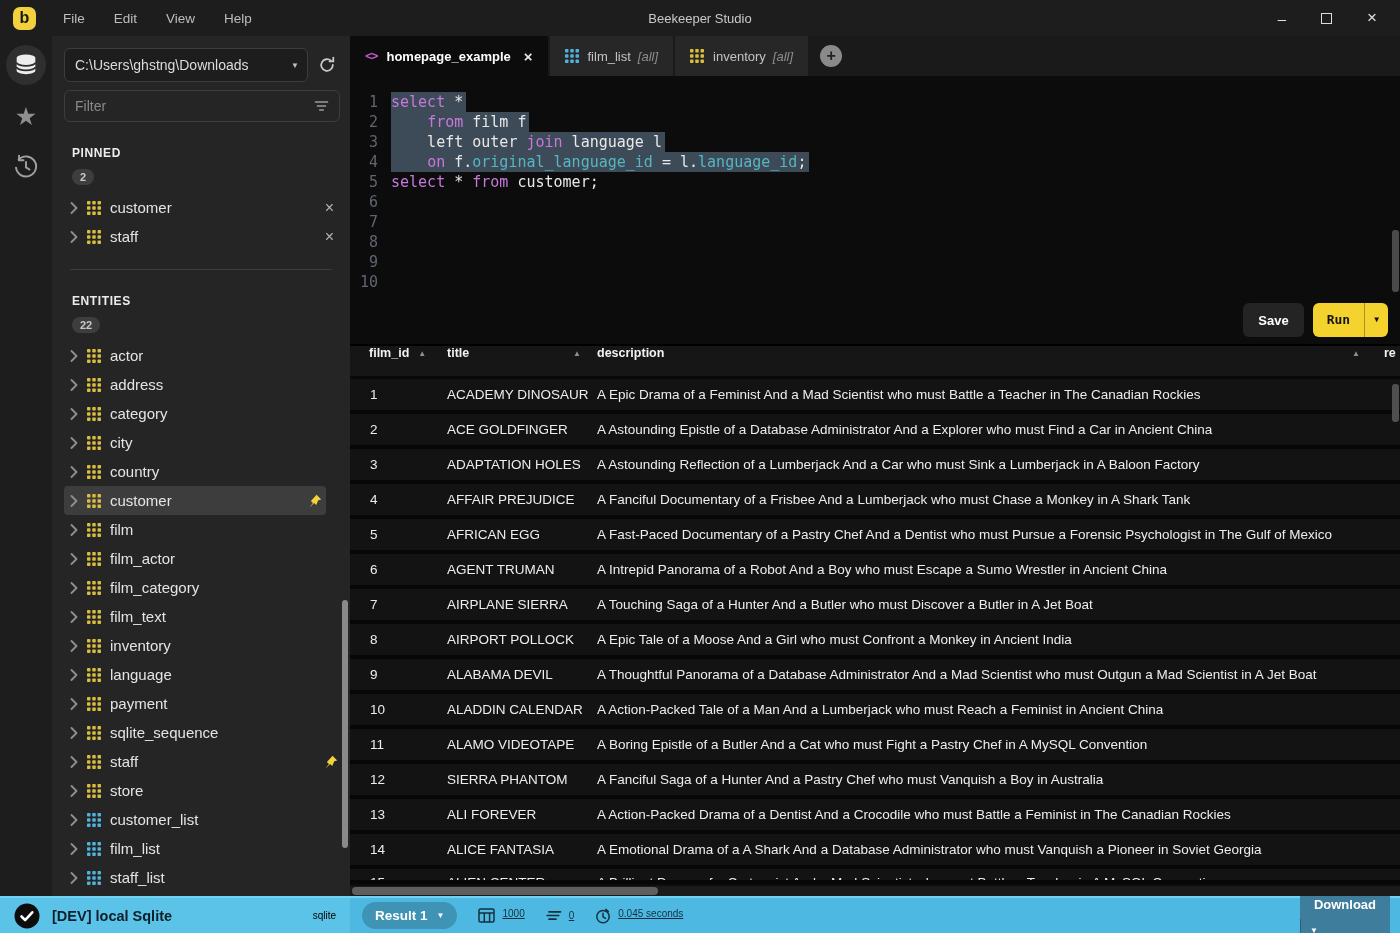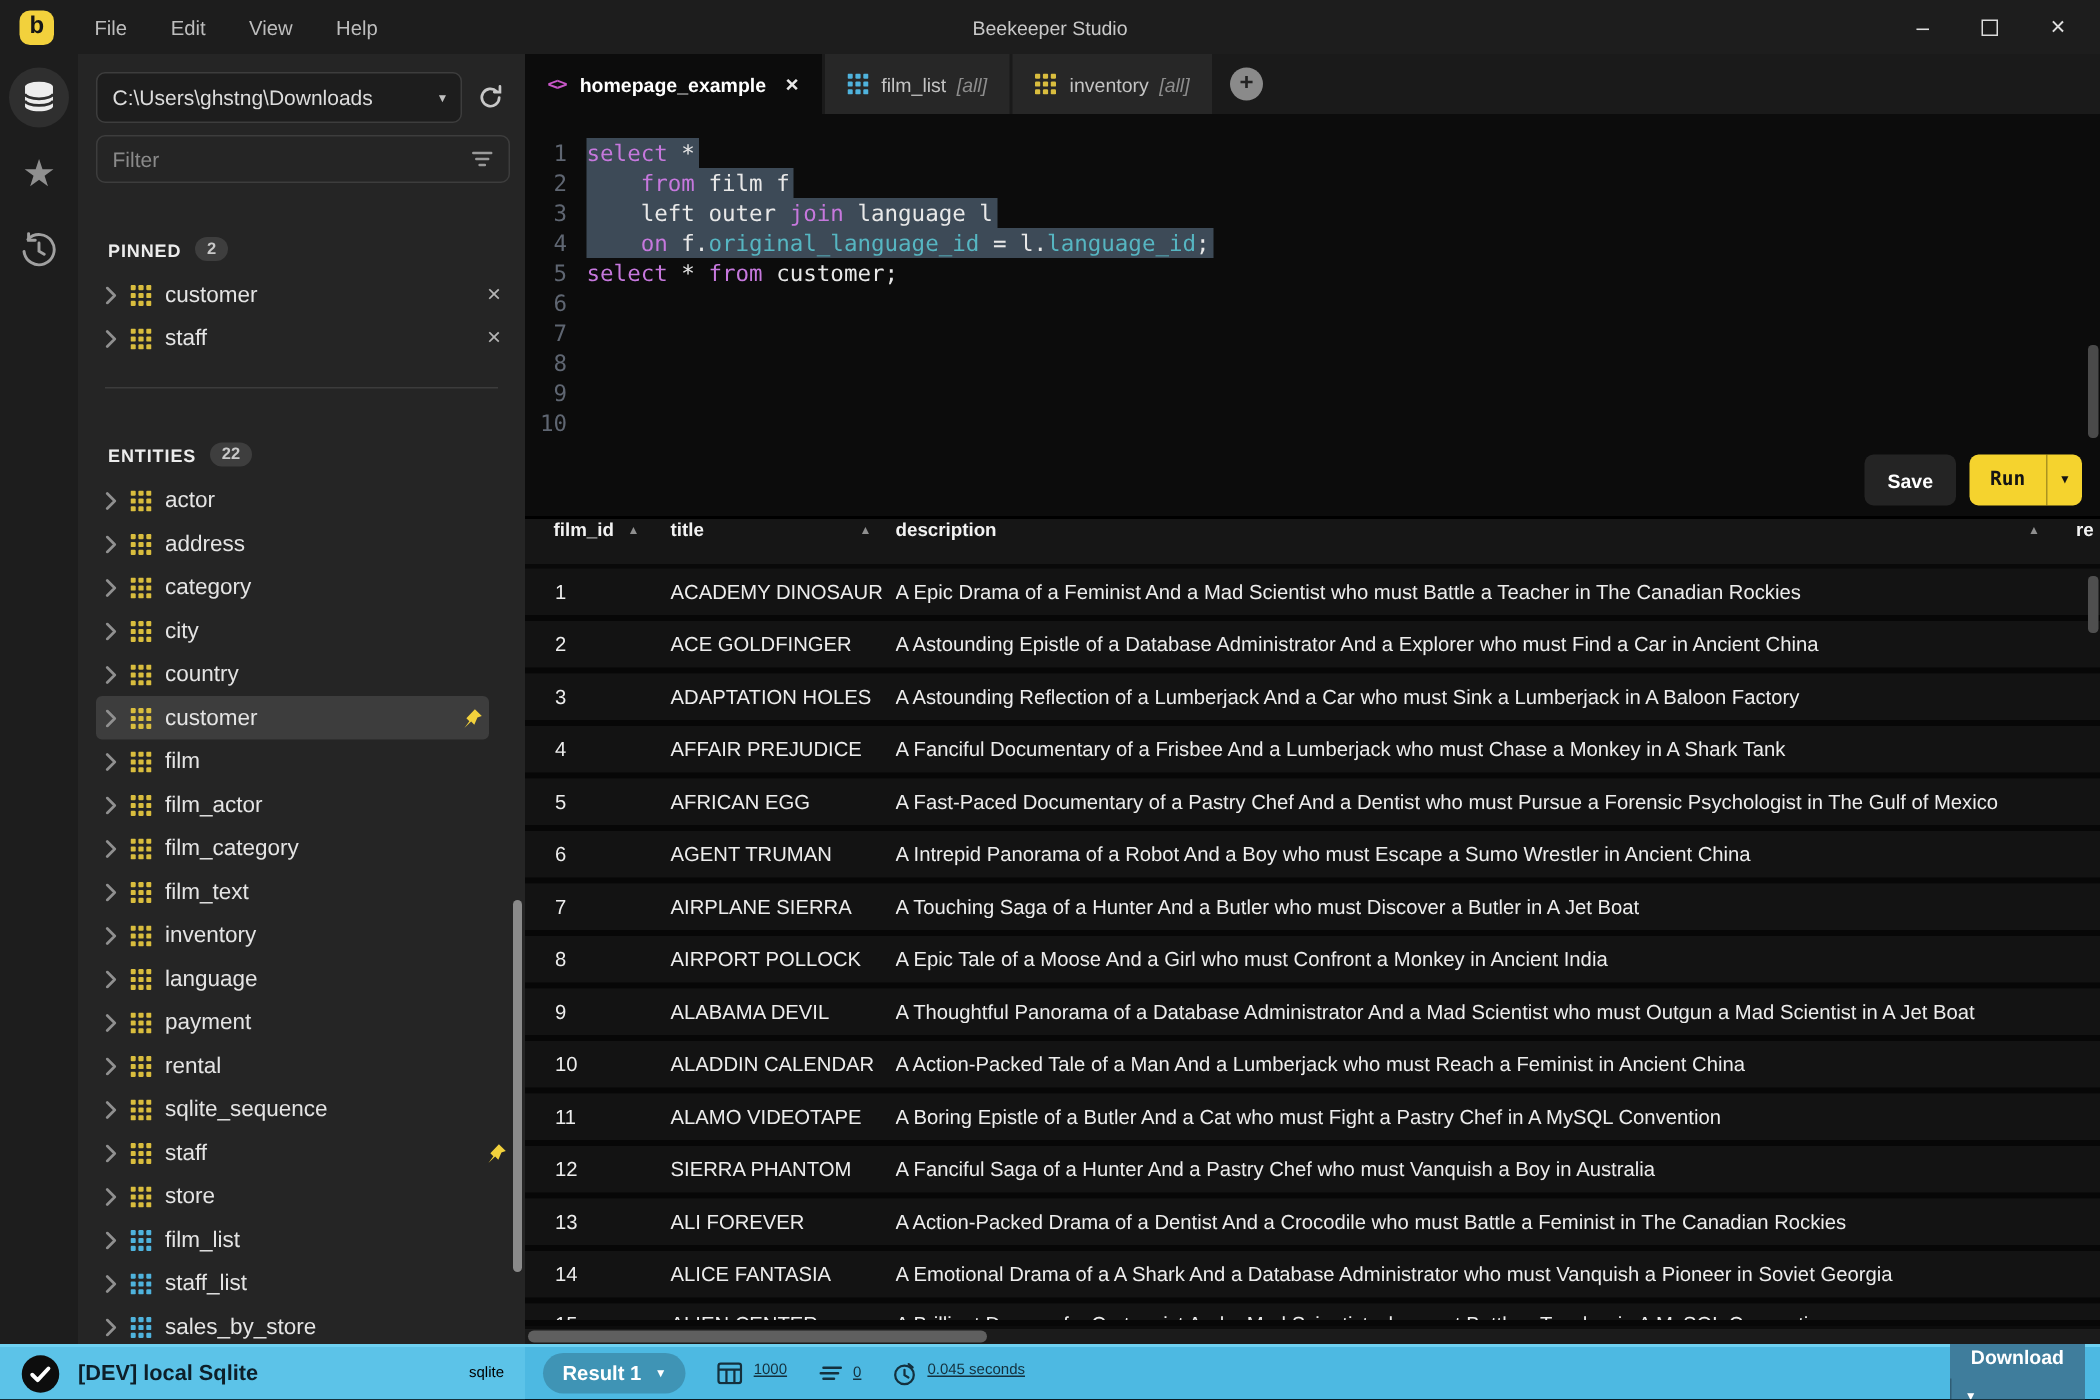--- a/index.html
+++ b/index.html
@@ -31,22 +31,22 @@
   .sidebar{width:298px;background:#252525;position:relative;overflow:hidden;font-size:15px;}
   .conn-row{display:flex;align-items:center;margin:12px 10px 0 12px;gap:6px;}
   .conn-select{flex:1;height:34px;background:#1d1d1d;border:1px solid #3d3d3d;border-radius:6px;
     display:flex;align-items:center;padding:0 8px 0 10px;color:#dcdcdc;font-size:14px;overflow:hidden;white-space:nowrap;}
   .conn-path{overflow:hidden;white-space:nowrap;flex:1;}
   .conn-caret{font-size:8px;color:#c0c0c0;margin-left:4px;}
   .refresh-btn{width:26px;height:26px;display:flex;align-items:center;justify-content:center;background:none;border:none;padding:0;}
   .filter-row{display:flex;align-items:center;margin:8px 10px 0 12px;height:32px;border:1px solid #3d3d3d;
     border-radius:6px;padding:0 10px;}
   .filter-ph{color:#8a8a8a;font-size:14px;flex:1;}
-  .section-header{display:flex;align-items:flex-end;gap:9px;padding:0 20px;margin-top:36px;
-    font-size:12px;font-weight:bold;letter-spacing:.6px;color:#ececec;}
+  .section-header{display:flex;align-items:flex-start;gap:9px;padding:0 20px;margin-top:24px;
+    font-size:12px;font-weight:bold;letter-spacing:.6px;color:#ececec;flex-direction:column;}
   .count-badge{background:#3e3e3e;color:#c9c9c9;border-radius:9px;padding:2px 8px;font-size:11px;font-weight:bold;letter-spacing:0;}
   .item-list{margin-top:8px;}
   .ent-item{height:29px;display:flex;align-items:center;gap:9px;padding-left:18px;color:#e4e4e4;}
   .ent-item.active{background:#3d3d3d;border-radius:4px;margin:0 24px 0 12px;padding-left:6px;}
   .ent-label{white-space:nowrap;}
   .close-x{margin-left:auto;margin-right:16px;color:#b5b5b5;font-size:16px;line-height:1;}
   .pin-wrap{margin-left:auto;margin-right:12px;display:flex;}
   .ent-item.active .pin-wrap{margin-right:4px;}
   .sb-divider{border:none;border-top:1px solid #3c3c3c;margin:18px 18px 0 18px;}
   .sidebar-scrollbar{position:absolute;right:2px;top:564px;width:6px;height:248px;background:#8a8a8a;border-radius:3px;}
@@ -533,41 +533,20 @@
                 <rect x="5.3" y="0" width="3.5" height="3.5" rx="0.8" fill="#d9bd3e"></rect>
                 <rect x="10.6" y="0" width="3.5" height="3.5" rx="0.8" fill="#d9bd3e"></rect>
                 <rect x="0" y="5.3" width="3.5" height="3.5" rx="0.8" fill="#d9bd3e"></rect>
                 <rect x="5.3" y="5.3" width="3.5" height="3.5" rx="0.8" fill="#d9bd3e"></rect>
                 <rect x="10.6" y="5.3" width="3.5" height="3.5" rx="0.8" fill="#d9bd3e"></rect>
                 <rect x="0" y="10.6" width="3.5" height="3.5" rx="0.8" fill="#d9bd3e"></rect>
                 <rect x="5.3" y="10.6" width="3.5" height="3.5" rx="0.8" fill="#d9bd3e"></rect>
                 <rect x="10.6" y="10.6" width="3.5" height="3.5" rx="0.8" fill="#d9bd3e"></rect>
               </svg>
             </span>
-            <span class="ent-label">rental</span>
-          </div>
-          <div class="ent-item">
-            <span>
-              <svg width="8" height="12" viewBox="0 0 8 12">
-                <path d="M1.5 1l5 5-5 5" fill="none" stroke="#909090" stroke-width="1.8" stroke-linecap="round" stroke-linejoin="round"></path>
-              </svg>
-            </span>
-            <span>
-              <svg width="14" height="14" viewBox="0 0 14.1 14.1">
-                <rect x="0" y="0" width="3.5" height="3.5" rx="0.8" fill="#d9bd3e"></rect>
-                <rect x="5.3" y="0" width="3.5" height="3.5" rx="0.8" fill="#d9bd3e"></rect>
-                <rect x="10.6" y="0" width="3.5" height="3.5" rx="0.8" fill="#d9bd3e"></rect>
-                <rect x="0" y="5.3" width="3.5" height="3.5" rx="0.8" fill="#d9bd3e"></rect>
-                <rect x="5.3" y="5.3" width="3.5" height="3.5" rx="0.8" fill="#d9bd3e"></rect>
-                <rect x="10.6" y="5.3" width="3.5" height="3.5" rx="0.8" fill="#d9bd3e"></rect>
-                <rect x="0" y="10.6" width="3.5" height="3.5" rx="0.8" fill="#d9bd3e"></rect>
-                <rect x="5.3" y="10.6" width="3.5" height="3.5" rx="0.8" fill="#d9bd3e"></rect>
-                <rect x="10.6" y="10.6" width="3.5" height="3.5" rx="0.8" fill="#d9bd3e"></rect>
-              </svg>
-            </span>
             <span class="ent-label">sqlite_sequence</span>
           </div>
           <div class="ent-item">
             <span>
               <svg width="8" height="12" viewBox="0 0 8 12">
                 <path d="M1.5 1l5 5-5 5" fill="none" stroke="#909090" stroke-width="1.8" stroke-linecap="round" stroke-linejoin="round"></path>
               </svg>
             </span>
             <span>
               <svg width="14" height="14" viewBox="0 0 14.1 14.1">
@@ -602,20 +581,41 @@
                 <rect x="10.6" y="0" width="3.5" height="3.5" rx="0.8" fill="#d9bd3e"></rect>
                 <rect x="0" y="5.3" width="3.5" height="3.5" rx="0.8" fill="#d9bd3e"></rect>
                 <rect x="5.3" y="5.3" width="3.5" height="3.5" rx="0.8" fill="#d9bd3e"></rect>
                 <rect x="10.6" y="5.3" width="3.5" height="3.5" rx="0.8" fill="#d9bd3e"></rect>
                 <rect x="0" y="10.6" width="3.5" height="3.5" rx="0.8" fill="#d9bd3e"></rect>
                 <rect x="5.3" y="10.6" width="3.5" height="3.5" rx="0.8" fill="#d9bd3e"></rect>
                 <rect x="10.6" y="10.6" width="3.5" height="3.5" rx="0.8" fill="#d9bd3e"></rect>
               </svg>
             </span>
             <span class="ent-label">store</span>
+          </div>
+          <div class="ent-item">
+            <span>
+              <svg width="8" height="12" viewBox="0 0 8 12">
+                <path d="M1.5 1l5 5-5 5" fill="none" stroke="#909090" stroke-width="1.8" stroke-linecap="round" stroke-linejoin="round"></path>
+              </svg>
+            </span>
+            <span>
+              <svg width="14" height="14" viewBox="0 0 14.1 14.1">
+                <rect x="0" y="0" width="3.5" height="3.5" rx="0.8" fill="#4fb3dd"></rect>
+                <rect x="5.3" y="0" width="3.5" height="3.5" rx="0.8" fill="#4fb3dd"></rect>
+                <rect x="10.6" y="0" width="3.5" height="3.5" rx="0.8" fill="#4fb3dd"></rect>
+                <rect x="0" y="5.3" width="3.5" height="3.5" rx="0.8" fill="#4fb3dd"></rect>
+                <rect x="5.3" y="5.3" width="3.5" height="3.5" rx="0.8" fill="#4fb3dd"></rect>
+                <rect x="10.6" y="5.3" width="3.5" height="3.5" rx="0.8" fill="#4fb3dd"></rect>
+                <rect x="0" y="10.6" width="3.5" height="3.5" rx="0.8" fill="#4fb3dd"></rect>
+                <rect x="5.3" y="10.6" width="3.5" height="3.5" rx="0.8" fill="#4fb3dd"></rect>
+                <rect x="10.6" y="10.6" width="3.5" height="3.5" rx="0.8" fill="#4fb3dd"></rect>
+              </svg>
+            </span>
+            <span class="ent-label">customer_list</span>
           </div>
           <div class="ent-item">
             <span>
               <svg width="8" height="12" viewBox="0 0 8 12">
                 <path d="M1.5 1l5 5-5 5" fill="none" stroke="#909090" stroke-width="1.8" stroke-linecap="round" stroke-linejoin="round"></path>
               </svg>
             </span>
             <span>
               <svg width="14" height="14" viewBox="0 0 14.1 14.1">
                 <rect x="0" y="0" width="3.5" height="3.5" rx="0.8" fill="#4fb3dd"></rect>

